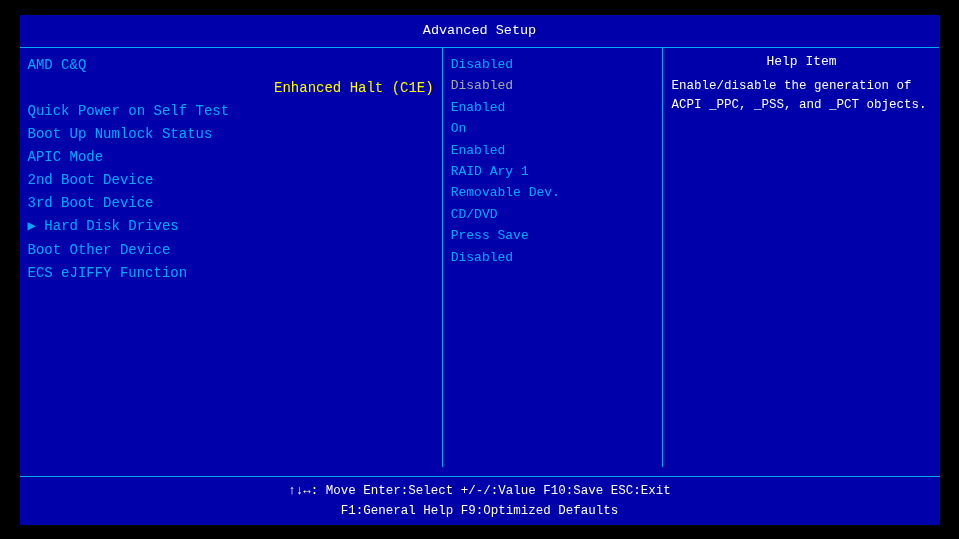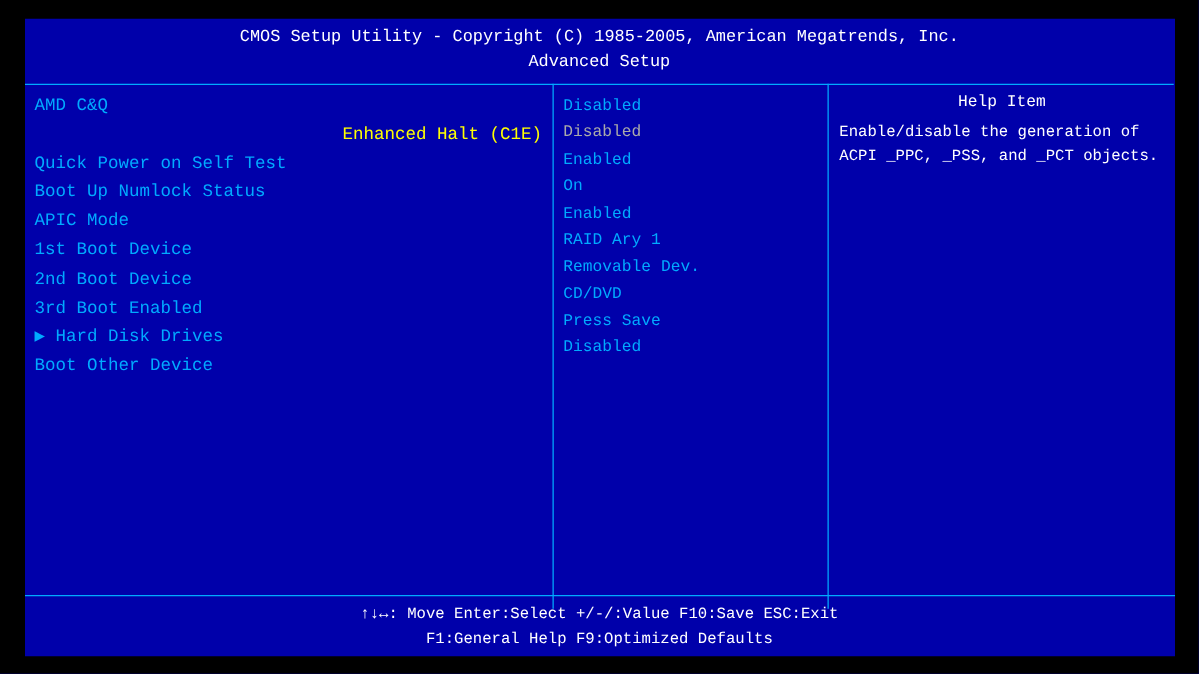--- a/index.html
+++ b/index.html
@@ -101,37 +101,36 @@
       font-size: 12.5px;
       line-height: 1.6;
     }
   </style>
 </head>
 <body>
 
 <div class="screen">
 
   <div class="header">
-    <div class="title-line">CMOS Setup Utility - Copyright (C) 1985-2005, American Megatrends, Inc.</div>
     <div class="subtitle-line">Advanced Setup</div>
   </div>
 
   <div class="main-content">
 
     <div class="left-panel">
     <div class="menu-item">AMD C&amp;Q</div>
         <div class="menu-item highlighted">Enhanced Halt (C1E)</div>
         <div class="menu-item">Quick Power on Self Test</div>
         <div class="menu-item">Boot Up Numlock Status</div>
         <div class="menu-item">APIC Mode</div>
-        <div class="menu-item"> 1st Boot Device</div>
         <div class="menu-item"> 2nd Boot Device</div>
-        <div class="menu-item"> 3rd Boot Enabled</div>
+        <div class="menu-item"> 3rd Boot Device</div>
         <div class="menu-item">▶ Hard Disk Drives</div>
         <div class="menu-item"> Boot Other Device</div>
+        <div class="menu-item"> ECS eJIFFY Function</div>
       </div>
 
     <div class="middle-panel">
     <div class="value-item"><span class="selected">Disabled</span></div>
         <div class="value-item disabled-val">Disabled</div>
         <div class="value-item">Enabled</div>
         <div class="value-item">On</div>
         <div class="value-item">Enabled</div>
         <div class="value-item">RAID Ary 1</div>
         <div class="value-item">Removable Dev.</div>

